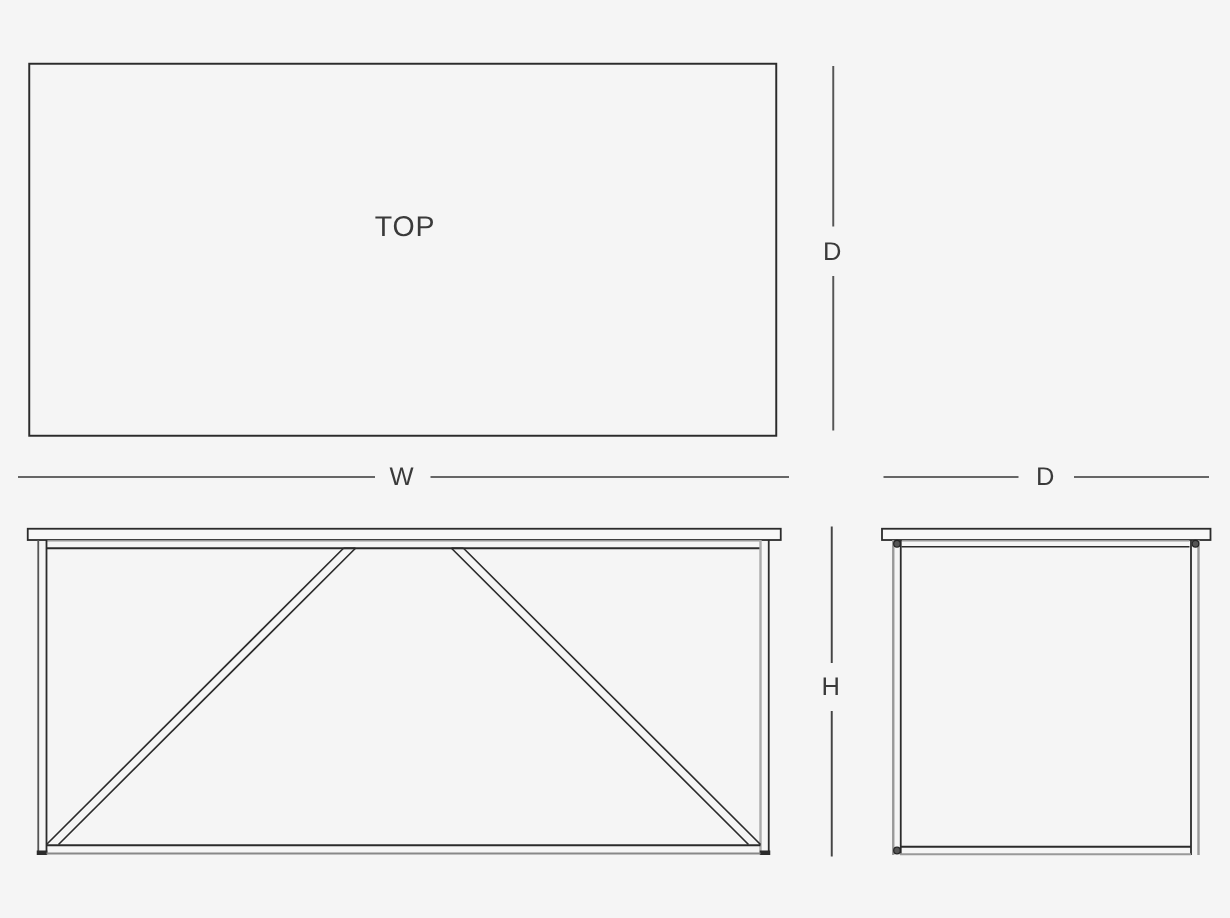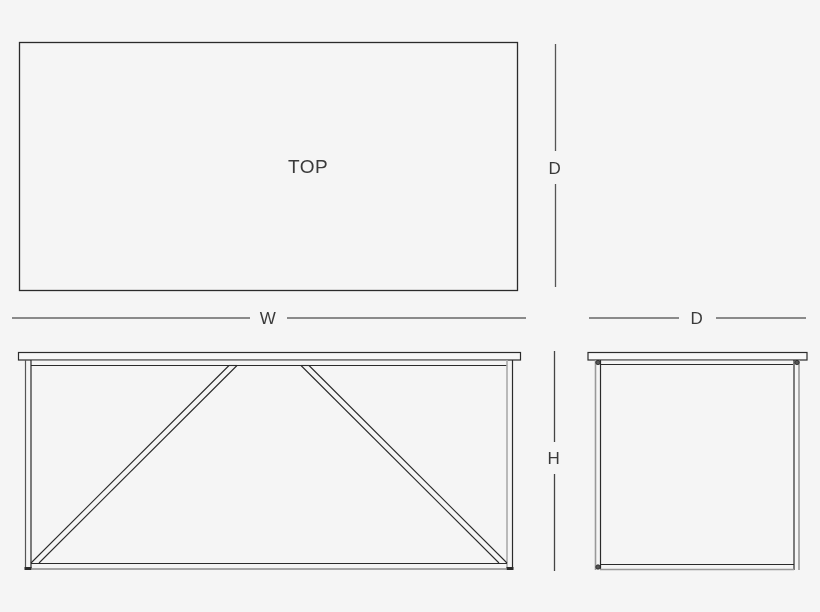--- a/index.html
+++ b/index.html
@@ -118,21 +118,21 @@
       <circle cx="797" cy="362.5" r="2.2" fill="#555" stroke="#222" stroke-width="0.8"></circle>
     </g>
 
     <g>
       <line x1="600" y1="564.5" x2="794" y2="564.5" stroke="#2b2b2b" stroke-width="1.2"></line>
       <line x1="600" y1="569.5" x2="794" y2="569.5" stroke="#999" stroke-width="1.4"></line>
     </g>
   </g>
 </svg>
 
-<div class="label" style="left:270px; top:166px;margin-left:38px;">TOP</div>
+<div class="label" style="left:270px; top:152px;">TOP</div>
 
 <div class="label small" style="left:555px; top:168px;">D</div>
 
 <div class="label small" style="left:268px; top:318px;">W</div>
 
 <div class="label small" style="left:697px; top:318px;">D</div>
 
 <div class="label small" style="left:554px; top:458px;">H</div>
 
 </body></html>

